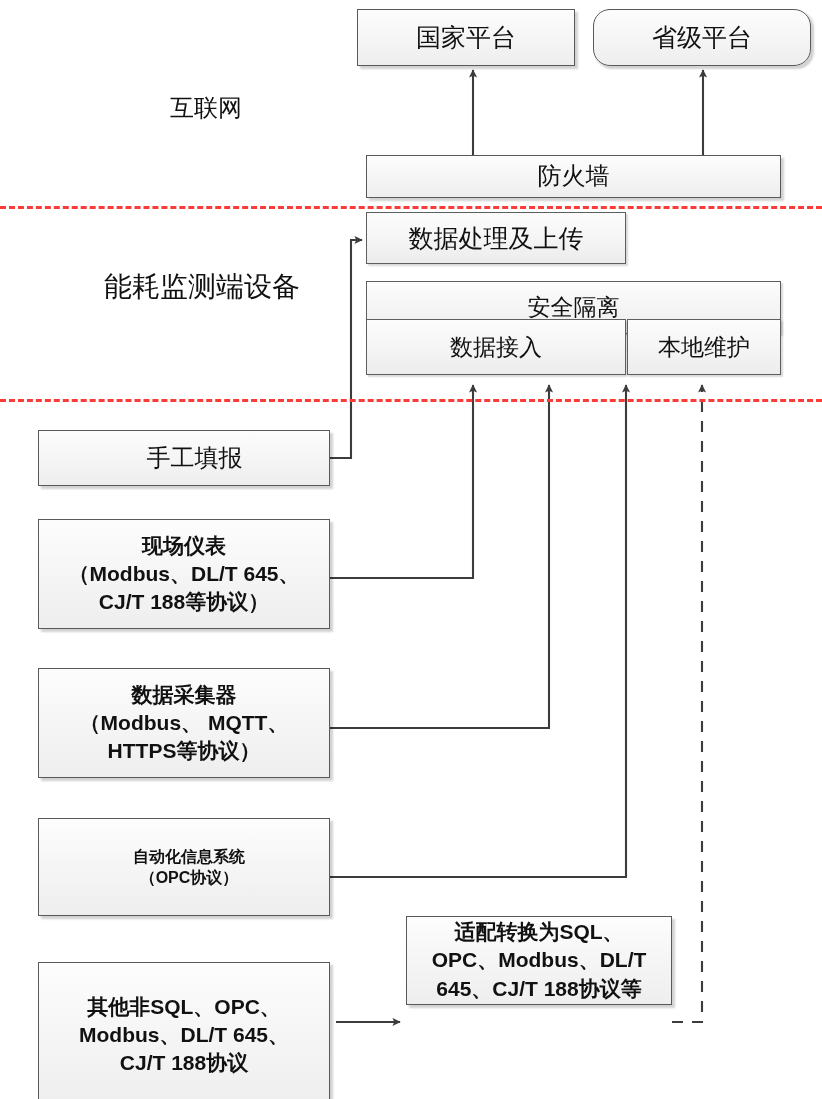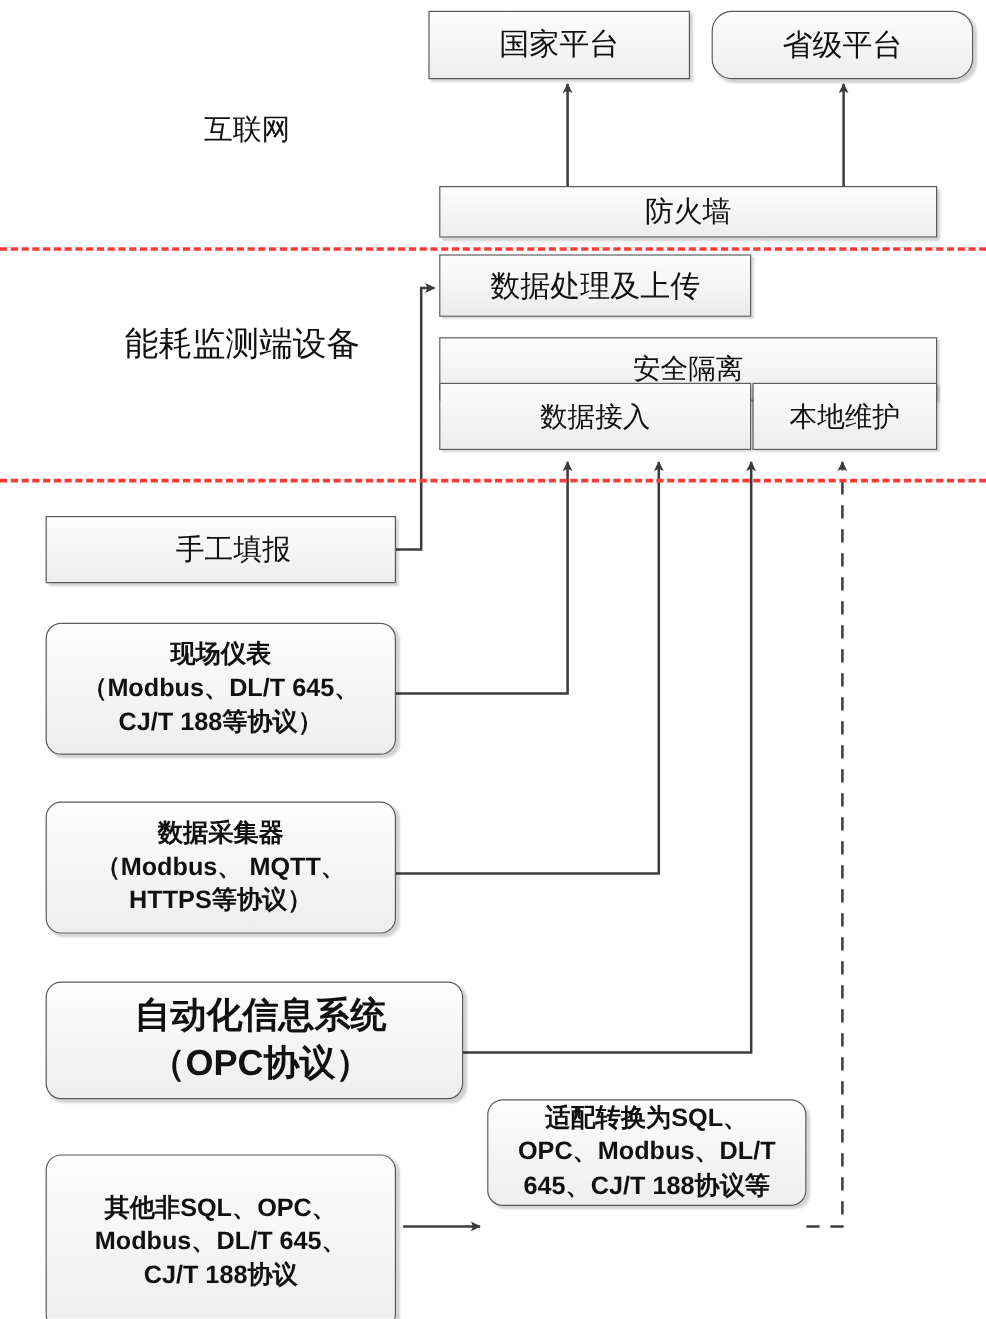--- a/index.html
+++ b/index.html
@@ -30,21 +30,21 @@
     text-align: center;
     border: 1.6px solid #595959;
     background: linear-gradient(to bottom, #fdfdfd 0%, #f6f6f6 45%, #eeeeee 100%);
     box-shadow: 2.5px 2.5px 2px rgba(0,0,0,0.18);
     color: #111111;
     line-height: 1.34;
     padding: 2px 6px;
     white-space: pre-line;
   }
   .node.cn  { font-family: "DejaVu Serif", "Liberation Serif", serif; }
-  .node.mix { font-family: "Liberation Sans", "DejaVu Sans", sans-serif; font-weight: 600; border-radius: 13px; }
+  .node.mix { font-family: "Liberation Sans", "DejaVu Sans", sans-serif; font-weight: 600; }
   .layer-label {
     position: absolute;
     font-family: "DejaVu Serif", "Liberation Serif", serif;
     color: #111111;
     white-space: nowrap;
   }
   .grid-cell {
     position: absolute;
     display: flex;
     align-items: center;
@@ -113,21 +113,21 @@
   <div class="node cn" style="left:38px; top:430px; width:292px; height:56px; font-size:24px;padding-left:27px;">手工填报</div>
 
   <div class="node mix" style="left:38px; top:519px; width:292px; height:110px; font-size:21px;">现场仪表
 （Modbus、DL/T 645、
 CJ/T 188等协议）</div>
 
   <div class="node mix" style="left:38px; top:668px; width:292px; height:110px; font-size:21px;">数据采集器
 （Modbus、 MQTT、
 HTTPS等协议）</div>
 
-  <div class="node mix" style="left:38px; top:818px; width:348px; height:98px; font-size:30px;padding-left:16px;">自动化信息系统
+  <div class="node mix" style="left:38px; top:818px; width:292px; height:98px; font-size:16px;padding-left:16px;">自动化信息系统
 （OPC协议）</div>
 
   <div class="node mix" style="left:38px; top:962px; width:292px; height:146px; font-size:21px;">其他非SQL、OPC、
 Modbus、DL/T 645、
 CJ/T 188协议</div>
 
   <div class="node mix" style="left:406px; top:916px; width:266px; height:89px; font-size:21px;">适配转换为SQL、
 OPC、Modbus、DL/T
 645、CJ/T 188协议等</div>
 

